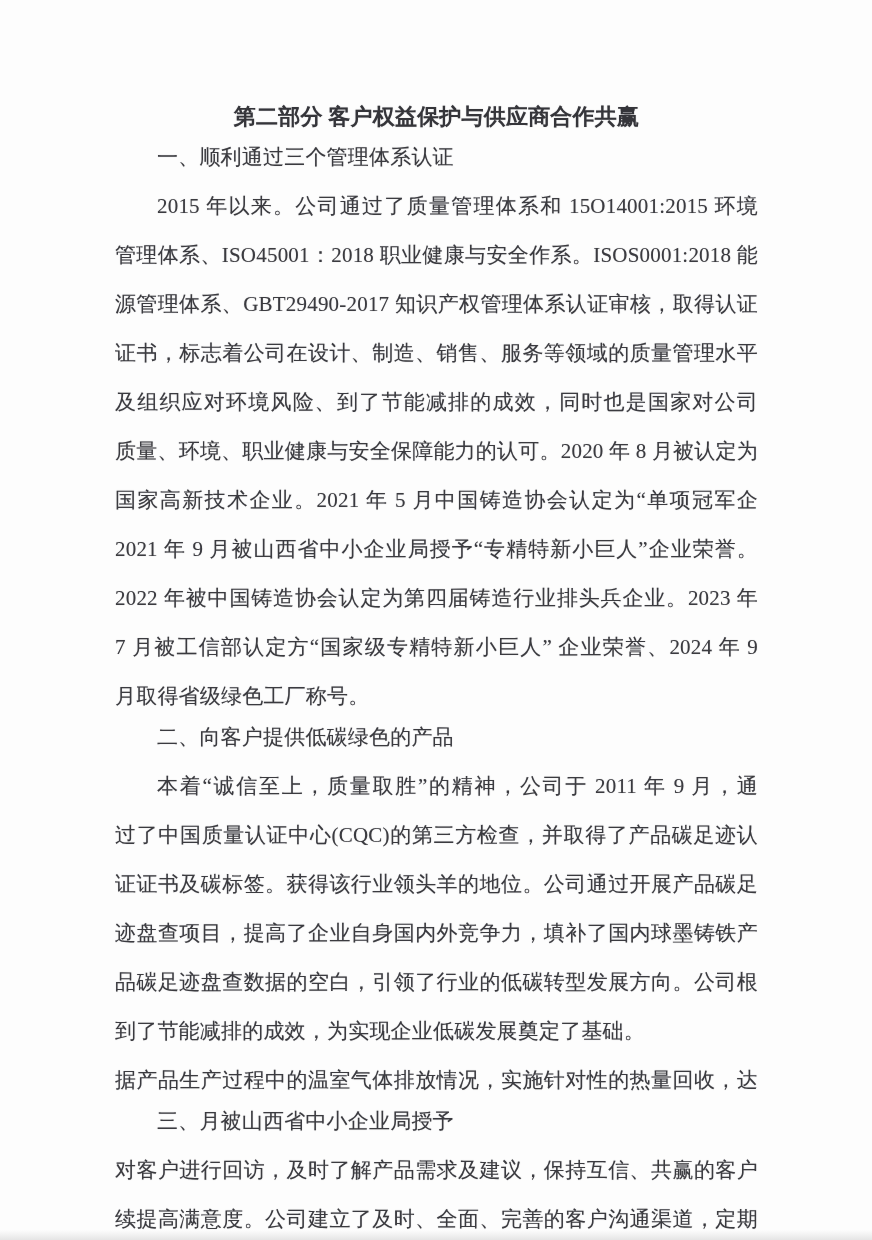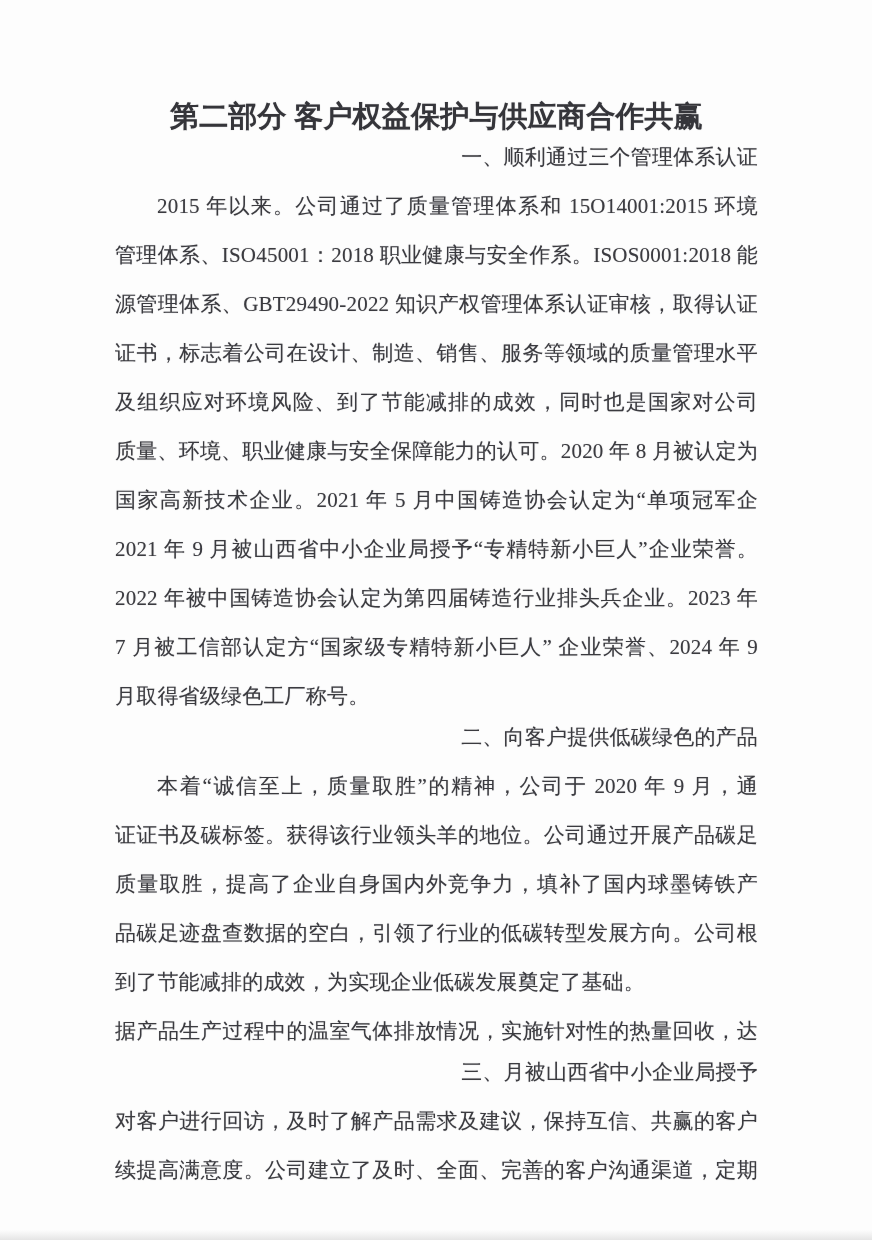--- a/index.html
+++ b/index.html
@@ -25,33 +25,32 @@
     top: 96px;
     width: 643px;
     color: var(--ink, #3b3b40);
     font-size: 21px;
     line-height: 41px;
     text-shadow: 0 0 1px rgba(62, 62, 68, 0.38);
     letter-spacing: 0.2px;
   }
   .title {
     margin: 0;
-    font-size: 29px;
+    font-size: 22px;
     font-weight: bold;
     text-align: center;
     line-height: 41px;
     color: var(--ink-strong, #35353a);
   }
   .heading {
     text-indent: 2em;
     line-height: 41px;
     height: 41px;
     overflow: hidden;
     white-space: nowrap;
-    text-align: right;
   }
   .pline {
     line-height: 41px;
     height: 41px;
     overflow: hidden;
     text-align: justify;
     text-align-last: justify;
     margin-top: 8px;
   }
   .pline.first {
@@ -73,33 +72,34 @@
 </head>
 <body>
 
 <div class="page">
   <div class="doc">
     <h1 class="title">第二部分 客户权益保护与供应商合作共赢</h1>
     <div id="doc-body">
         <div class="heading">一、顺利通过三个管理体系认证</div>
         <div class="pline first">2015 年以来。公司通过了质量管理体系和 15O14001:2015 环境</div>
         <div class="pline">管理体系、ISO45001：2018 职业健康与安全作系。ISOS0001:2018 能</div>
-        <div class="pline">源管理体系、GBT29490-2022 知识产权管理体系认证审核，取得认证</div>
+        <div class="pline">源管理体系、GBT29490-2017 知识产权管理体系认证审核，取得认证</div>
         <div class="pline">证书，标志着公司在设计、制造、销售、服务等领域的质量管理水平</div>
         <div class="pline">及组织应对环境风险、到了节能减排的成效，同时也是国家对公司</div>
         <div class="pline">质量、环境、职业健康与安全保障能力的认可。2020 年 8 月被认定为</div>
         <div class="pline">国家高新技术企业。2021 年 5 月中国铸造协会认定为“单项冠军企业”。</div>
         <div class="pline">2021 年 9 月被山西省中小企业局授予“专精特新小巨人”企业荣誉。</div>
         <div class="pline">2022 年被中国铸造协会认定为第四届铸造行业排头兵企业。2023 年</div>
         <div class="pline">7 月被工信部认定方“国家级专精特新小巨人” 企业荣誉、2024 年 9</div>
         <div class="pline para-end">月取得省级绿色工厂称号。</div>
         <div class="heading">二、向客户提供低碳绿色的产品</div>
-        <div class="pline first">本着“诚信至上，质量取胜”的精神，公司于 2020 年 9 月，通</div>
+        <div class="pline first">本着“诚信至上，质量取胜”的精神，公司于 2011 年 9 月，通</div>
+        <div class="pline">过了中国质量认证中心(CQC)的第三方检查，并取得了产品碳足迹认</div>
         <div class="pline">证证书及碳标签。获得该行业领头羊的地位。公司通过开展产品碳足</div>
-        <div class="pline">质量取胜，提高了企业自身国内外竞争力，填补了国内球墨铸铁产</div>
+        <div class="pline">迹盘查项目，提高了企业自身国内外竞争力，填补了国内球墨铸铁产</div>
         <div class="pline">品碳足迹盘查数据的空白，引领了行业的低碳转型发展方向。公司根</div>
         <div class="pline para-end">到了节能减排的成效，为实现企业低碳发展奠定了基础。</div>
         <div class="pline">据产品生产过程中的温室气体排放情况，实施针对性的热量回收，达</div>
         <div class="heading">三、月被山西省中小企业局授予</div>
         <div class="pline">对客户进行回访，及时了解产品需求及建议，保持互信、共赢的客户</div>
         <div class="pline">续提高满意度。公司建立了及时、全面、完善的客户沟通渠道，定期</div>
       </div>
   </div>
   <div class="bottom-edge"></div>
 </div>

